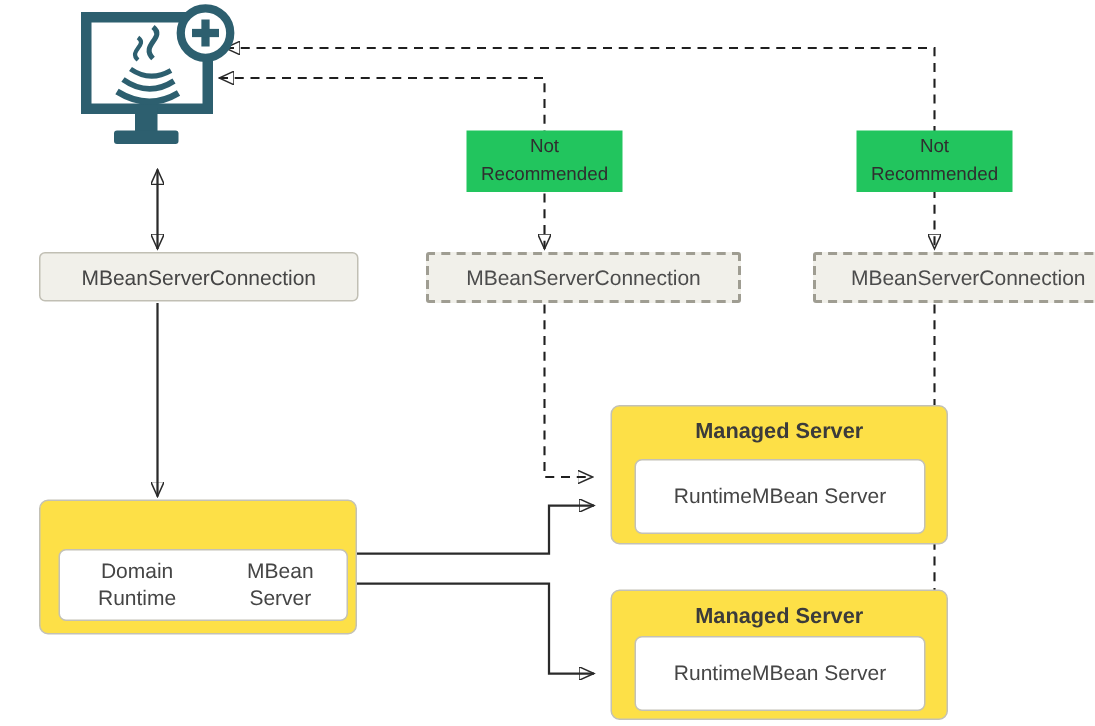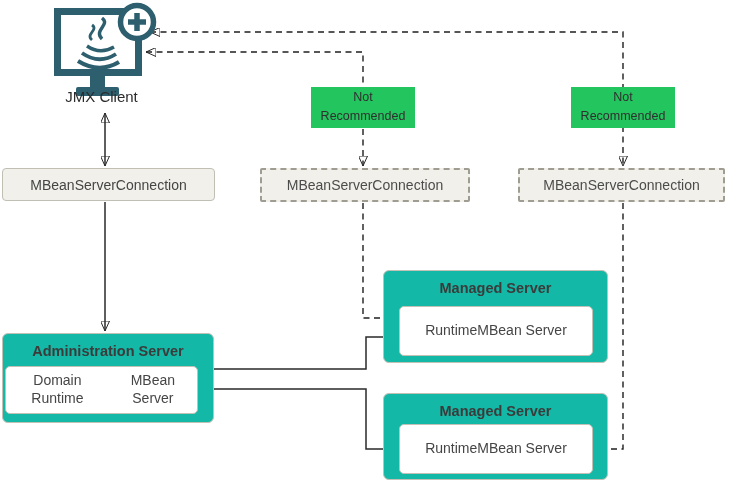--- a/index.html
+++ b/index.html
@@ -6,31 +6,31 @@
   .stage{
     position:relative;width:730px;height:484px;background:#ffffff;
     font-family:"Liberation Sans","DejaVu Sans",sans-serif;
     color:#3d3d3d;overflow:hidden;
   }
   .connectors{position:absolute;left:0;top:0;width:730px;height:484px;z-index:1;pointer-events:none;}
   .connectors path{fill:none;stroke:#2a2a2a;}
   .connectors path.solid{stroke-width:1.5;}
   .connectors path.dashed{stroke-width:1.4;stroke-dasharray:6 4.5;stroke:#1f1f1f;}
 
-  .node{position:absolute;box-sizing:border-box;z-index:2;}
+  .node{position:absolute;box-sizing:border-box;z-index:2;margin-left:24px;}
 
   .mbsc{
     background:#f1f0ea;border:1px solid #c1bfb4;border-radius:4px;
     display:flex;align-items:center;justify-content:center;
     font-size:14px;color:#454545;
   }
   .mbsc.dashed{border:2px dashed #9f9d92;border-radius:2px;color:#4c4c4c;}
 
   .server{
-    background:#14b8a6;border:1px solid #c3c1b6;border-radius:6px;
+    background:#fde047;border:1px solid #c3c1b6;border-radius:6px;
   }
   .server .title{
     text-align:center;font-weight:bold;font-size:14.5px;color:#3b3b3b;
     padding-top:9px;
   }
   .server .inner{
     position:absolute;background:#ffffff;border:1px solid #c3c1b6;border-radius:5px;
     display:flex;flex-direction:row;align-items:center;justify-content:center;
     font-size:14px;line-height:1.28;color:#454545;text-align:center;
   }
@@ -89,38 +89,36 @@
         <path d="M38,51 q17,12 34,1" stroke-width="3.8"></path>
         <path d="M34,59 q21,13 41,1" stroke-width="4.2"></path>
       </g>
 
       <circle cx="93" cy="20" r="16.5" fill="#ffffff" stroke="#2d5f6f" stroke-width="5.5"></circle>
       <g stroke="#2d5f6f" stroke-width="5.5">
         <path d="M93,11 L93,29"></path>
         <path d="M84,20 L102,20"></path>
       </g>
     </svg>
-    <div class="jmx-label">JMX Client</div>
   </div>
 
   <div class="node mbsc" style="left:2px;top:168px;width:213px;height:33px;">
     <span>MBeanServerConnection</span>
   </div>
 
   <div class="node mbsc dashed" style="left:260px;top:168px;width:210px;height:34px;">
     <span>MBeanServerConnection</span>
   </div>
 
   <div class="node mbsc dashed" style="left:518px;top:168px;width:207px;height:34px;">
     <span>MBeanServerConnection</span>
   </div>
 
   <div class="node server" style="left:2px;top:333px;width:212px;height:90px;">
-    <div class="title">Administration Server</div>
-    <div class="inner" style="left:2px;top:32px;width:191px;height:46px;">
+    <div class="inner" style="left:12px;top:32px;width:191px;height:46px;">
       <span>Domain Runtime</span>
       <span>MBean Server</span>
     </div>
   </div>
 
   <div class="node server" style="left:383px;top:270px;width:225px;height:93px;">
     <div class="title">Managed Server</div>
     <div class="inner" style="left:15px;top:35px;width:192px;height:48px;">
       <span>Runtime</span>
       <span>MBean Server</span>

